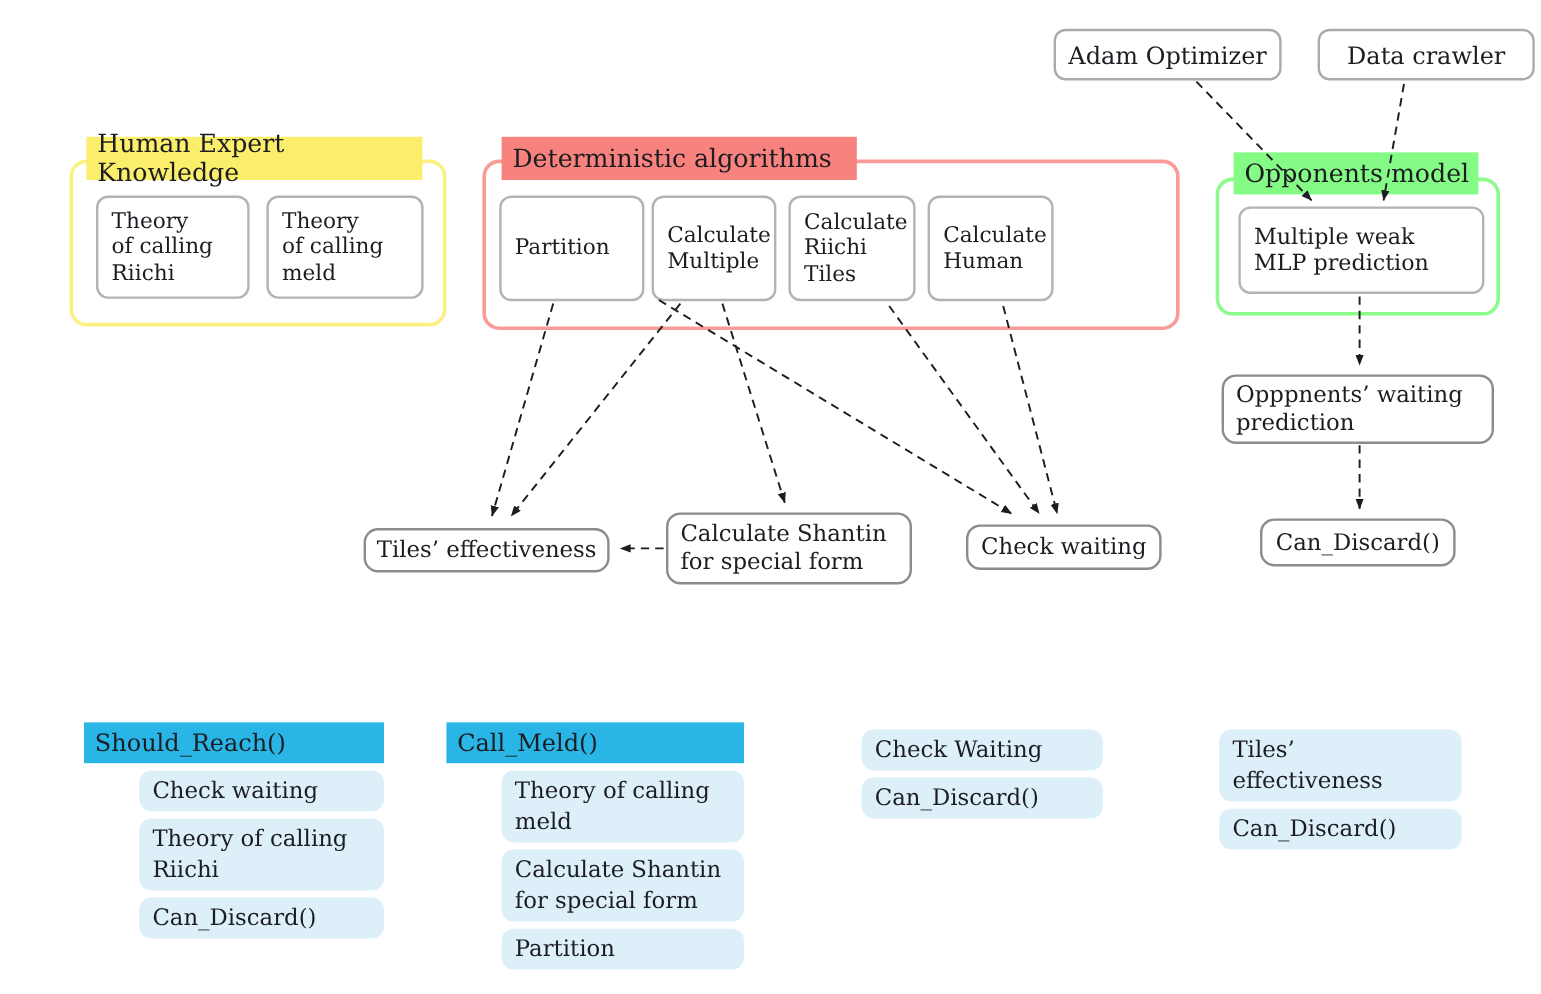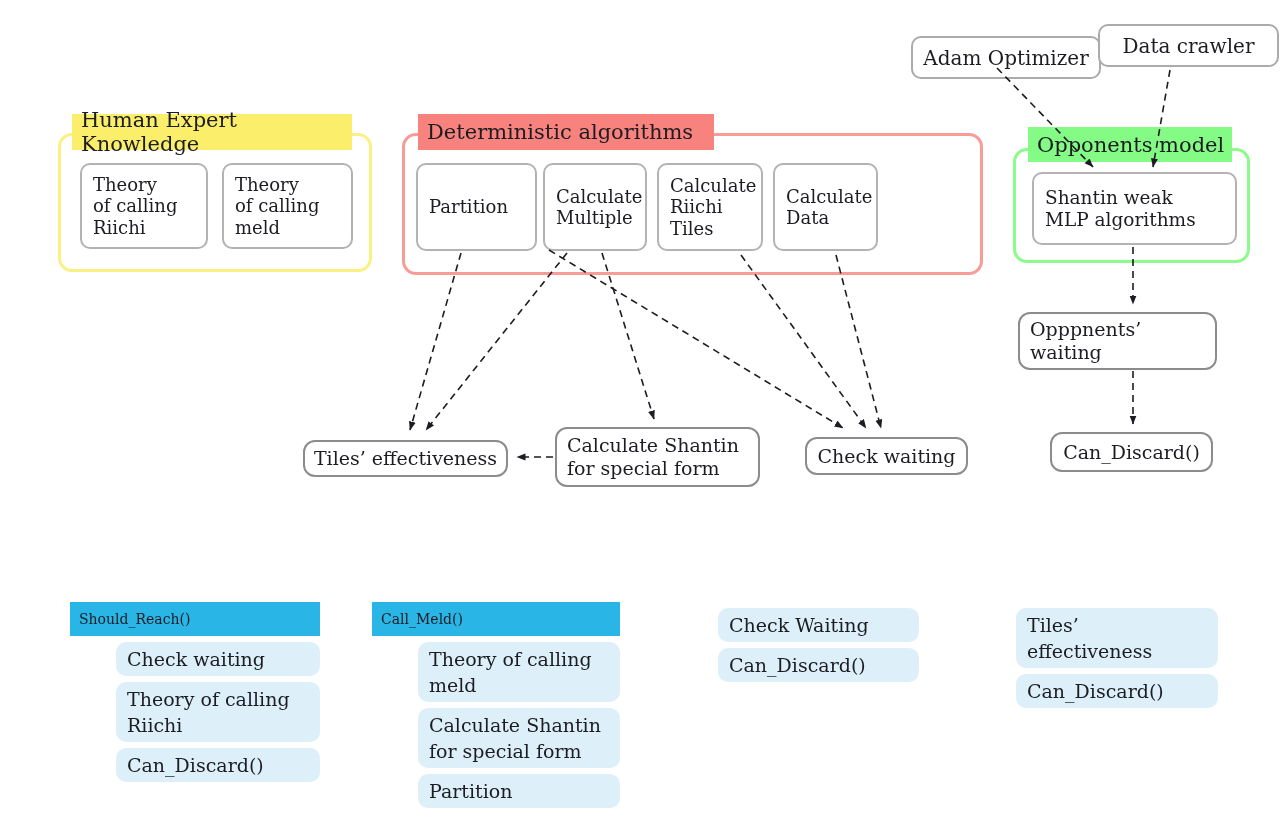--- a/index.html
+++ b/index.html
@@ -39,33 +39,33 @@
     font-size:19px;line-height:1.2;z-index:2;padding:2px 10px;
   }
   .node.center{align-items:center;text-align:center;padding:2px 4px;}
   
   svg.arrows{position:absolute;left:0;top:0;z-index:10;pointer-events:none;}
   svg.arrows path.dash{fill:none;stroke:var(--c-arrow,#1c1c22);stroke-width:1.6;stroke-dasharray:7 5;}
   
   .api-list{z-index:2;}
   .api-header{
     background:var(--c-cyan-header,#29B6E6);height:34px;display:flex;align-items:center;
-    padding-left:9px;font-size:14px;
+    padding-left:9px;font-size:20px;
   }
   .api-item{
     background:var(--c-item-bg,#DDF0FA);border-radius:10px;margin-left:46px;margin-top:6px;
     padding:4px 11px;font-size:19px;line-height:26px;
   }
 </style>
 </head>
 <body>
 
 <div class="stage">
 
-  <div class="abs plainbox" style="left:878px;top:36px;width:190px;height:43px;margin-left:33px;">Adam Optimizer</div>
+  <div class="abs plainbox" style="left:878px;top:24px;width:190px;height:43px;">Adam Optimizer</div>
   <div class="abs plainbox" style="left:1098px;top:24px;width:181px;height:43px;">Data crawler</div>
 
   <div class="abs group yellow" style="left:58px;top:133px;width:314px;height:139px;"></div>
   <div class="abs group-label yellow" style="left:72px;top:114px;width:280px;height:36px;">Human Expert Knowledge</div>
   <div class="abs innerbox" style="left:80px;top:163px;width:128px;height:86px;">
       <div>Theory</div>
       <div>of calling</div>
       <div>Riichi</div>
     </div>
   <div class="abs innerbox" style="left:222px;top:163px;width:131px;height:86px;">
@@ -83,38 +83,39 @@
       <div>Calculate</div>
       <div>Multiple</div>
     </div>
   <div class="abs innerbox" style="left:657px;top:163px;width:106px;height:88px;">
       <div>Calculate</div>
       <div>Riichi</div>
       <div>Tiles</div>
     </div>
   <div class="abs innerbox" style="left:773px;top:163px;width:105px;height:88px;">
       <div>Calculate</div>
-      <div>Data</div>
+      <div>Human</div>
     </div>
 
   <div class="abs group green" style="left:1013px;top:148px;width:237px;height:115px;"></div>
   <div class="abs group-label green" style="left:1028px;top:127px;width:204px;height:35px;">Opponents model</div>
   <div class="abs innerbox" style="left:1032px;top:172px;width:205px;height:73px;font-size:18.5px;">
-      <div>Shantin weak</div>
-      <div>MLP algorithms</div>
+      <div>Multiple weak</div>
+      <div>MLP prediction</div>
     </div>
 
   <div class="abs node center" style="left:303px;top:440px;width:205px;height:37px;">Tiles’ effectiveness</div>
   <div class="abs node" style="left:555px;top:427px;width:205px;height:60px;">
       <div>Calculate Shantin</div>
       <div>for special form</div>
     </div>
   <div class="abs node center" style="left:805px;top:437px;width:163px;height:38px;">Check waiting</div>
-  <div class="abs node" style="left:1018px;top:312px;width:199px;height:58px;">
+  <div class="abs node" style="left:1018px;top:312px;width:227px;height:58px;">
       <div>Opppnents’ waiting</div>
+      <div>prediction</div>
     </div>
   <div class="abs node center" style="left:1050px;top:432px;width:163px;height:40px;">Can_Discard()</div>
 
   <svg class="arrows" width="1284" height="828" viewBox="0 0 1284 828">
     <defs>
       <marker id="ah" markerUnits="userSpaceOnUse" markerWidth="10" markerHeight="8" refX="8.5" refY="3.5" orient="auto">
         <path d="M0,0 L9,3.5 L0,7 Z" fill="#1C1C22"></path>
       </marker>
     </defs>
     <path class="dash" marker-end="url(#ah)" d="M997,68 L1093,167"></path>

